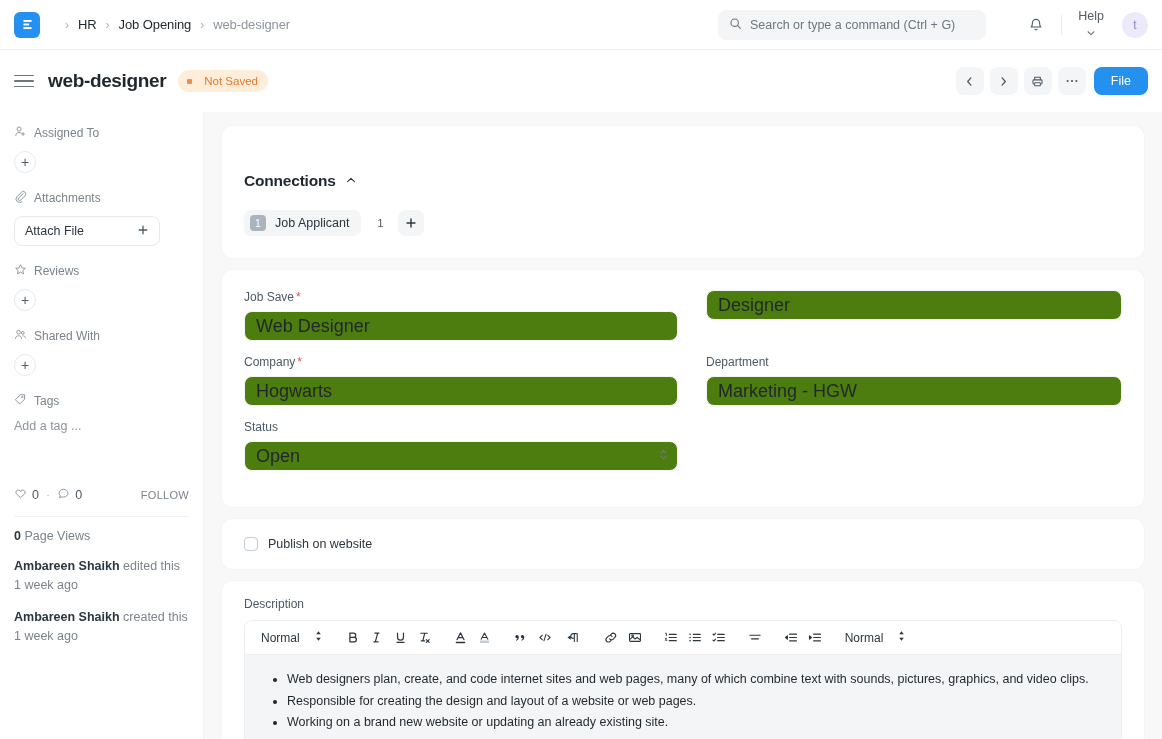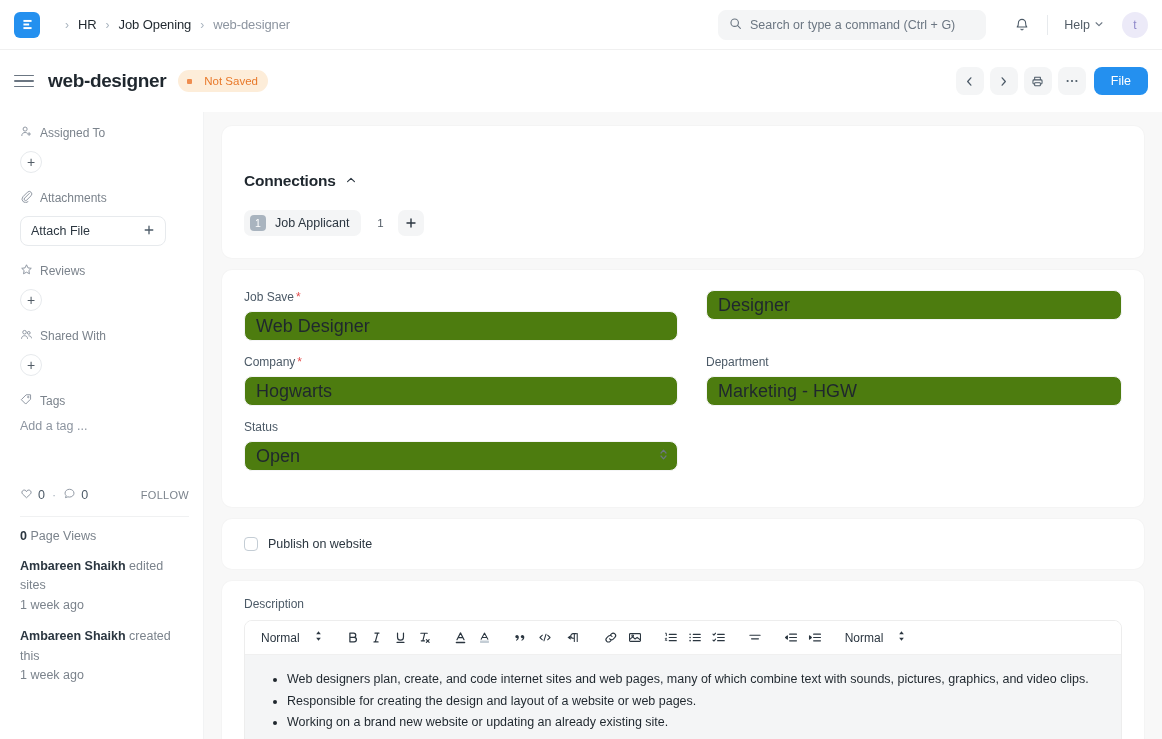--- a/index.html
+++ b/index.html
@@ -51,21 +51,21 @@
   }
   .icon-btn-plain {
     width: 30px; height: 30px; border-radius: 6px;
     display: flex; align-items: center; justify-content: center;
     background: transparent; border: none; cursor: pointer;
   }
   .nav-divider { width: 1px; height: 20px; background: #e7eaed; margin: 0 10px; }
   .help-btn {
     display: flex; align-items: center; gap: 4px;
     font-size: 12.5px; color: #525c66; background: none; border: none;
-    cursor: pointer; font-family: "Liberation Sans", sans-serif; padding: 4px 6px;
+    cursor: pointer; font-family: "Liberation Sans", sans-serif; padding: 4px 6px; flex-direction: column;
   }
   .avatar {
     width: 26px; height: 26px; border-radius: 50%;
     background: #eceaf8; color: #8d86c9;
     display: flex; align-items: center; justify-content: center;
     font-size: 12px; margin-left: 12px; cursor: pointer;
   }
 
   
   .page-head {
@@ -96,21 +96,21 @@
     font-family: "Liberation Sans", sans-serif; margin-left: 2px;
   }
 
   
   .body-row { flex: 1; display: flex; min-height: 0; background: #ffffff; }
 
   
   .sidebar {
     width: 204px; min-width: 204px;
     background: #ffffff; border-right: 1px solid #f2f3f4;
-    padding: 12px 14px 0 20px; overflow: hidden;
+    padding: 12px 14px 0 14px; overflow: hidden;
   }
   .side-section { margin-bottom: 16px; }
   .side-head { display: flex; align-items: center; gap: 7px; margin-bottom: 9px; }
   .side-head-label { font-size: 12px; color: #7b838c; }
   .round-add {
     width: 22px; height: 22px; border-radius: 50%;
     border: 1px solid #e7eaed; background: #ffffff;
     display: flex; align-items: center; justify-content: center;
     color: #525c66; font-size: 14px; cursor: pointer; line-height: 1;
   }
@@ -403,21 +403,21 @@
       </div>
 
       <div class="side-divider"></div>
 
       <div class="pv-line">
         <b>0</b>
         <span>Page Views</span>
       </div>
 
       <div class="activity">
-        <b>Ambareen Shaikh</b><span> edited sites</span><br>
+        <b>Ambareen Shaikh</b><span> edited this</span><br>
         <span>1 week ago</span>
       </div>
 
       <div class="activity">
         <b>Ambareen Shaikh</b><span> created this</span><br>
         <span>1 week ago</span>
       </div>
     </div>
 
     <div class="main">

